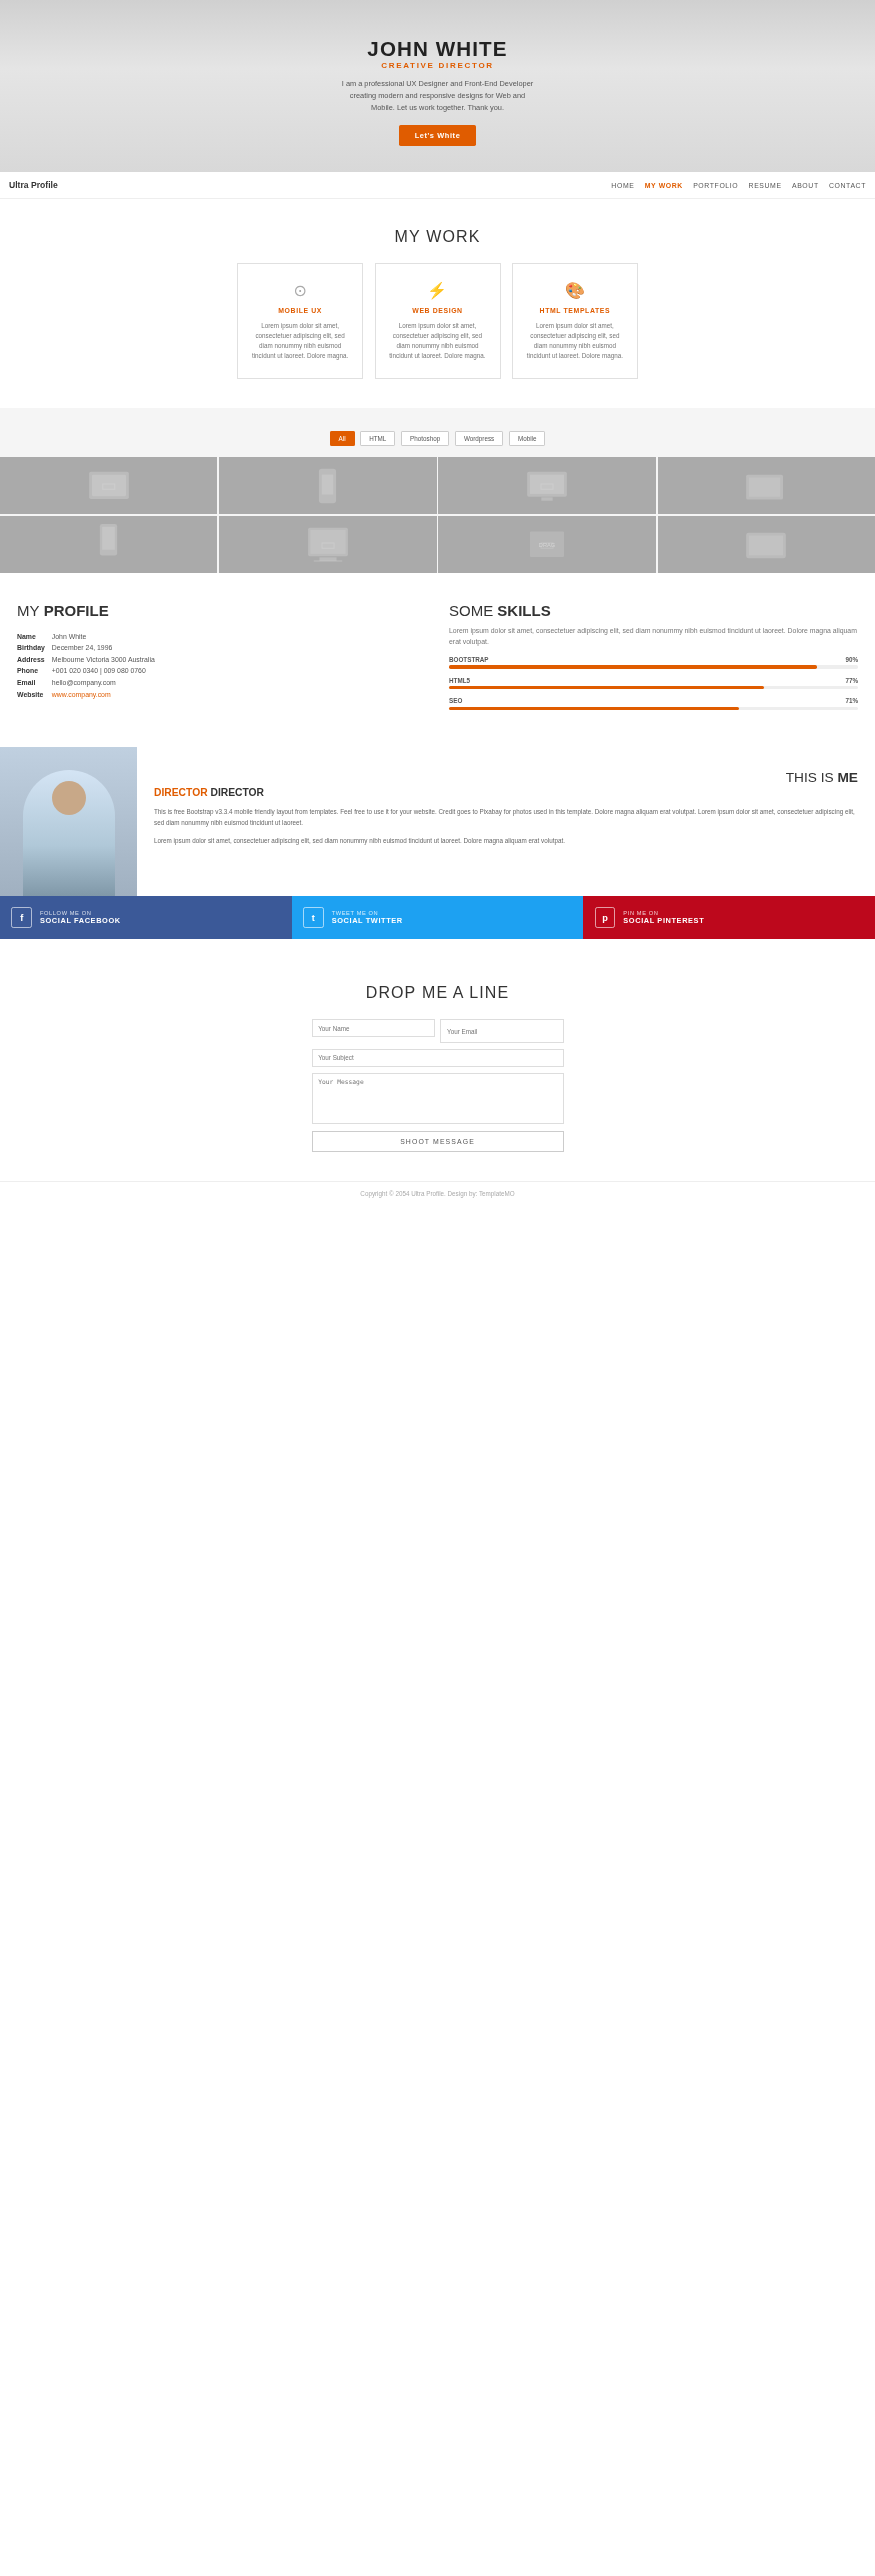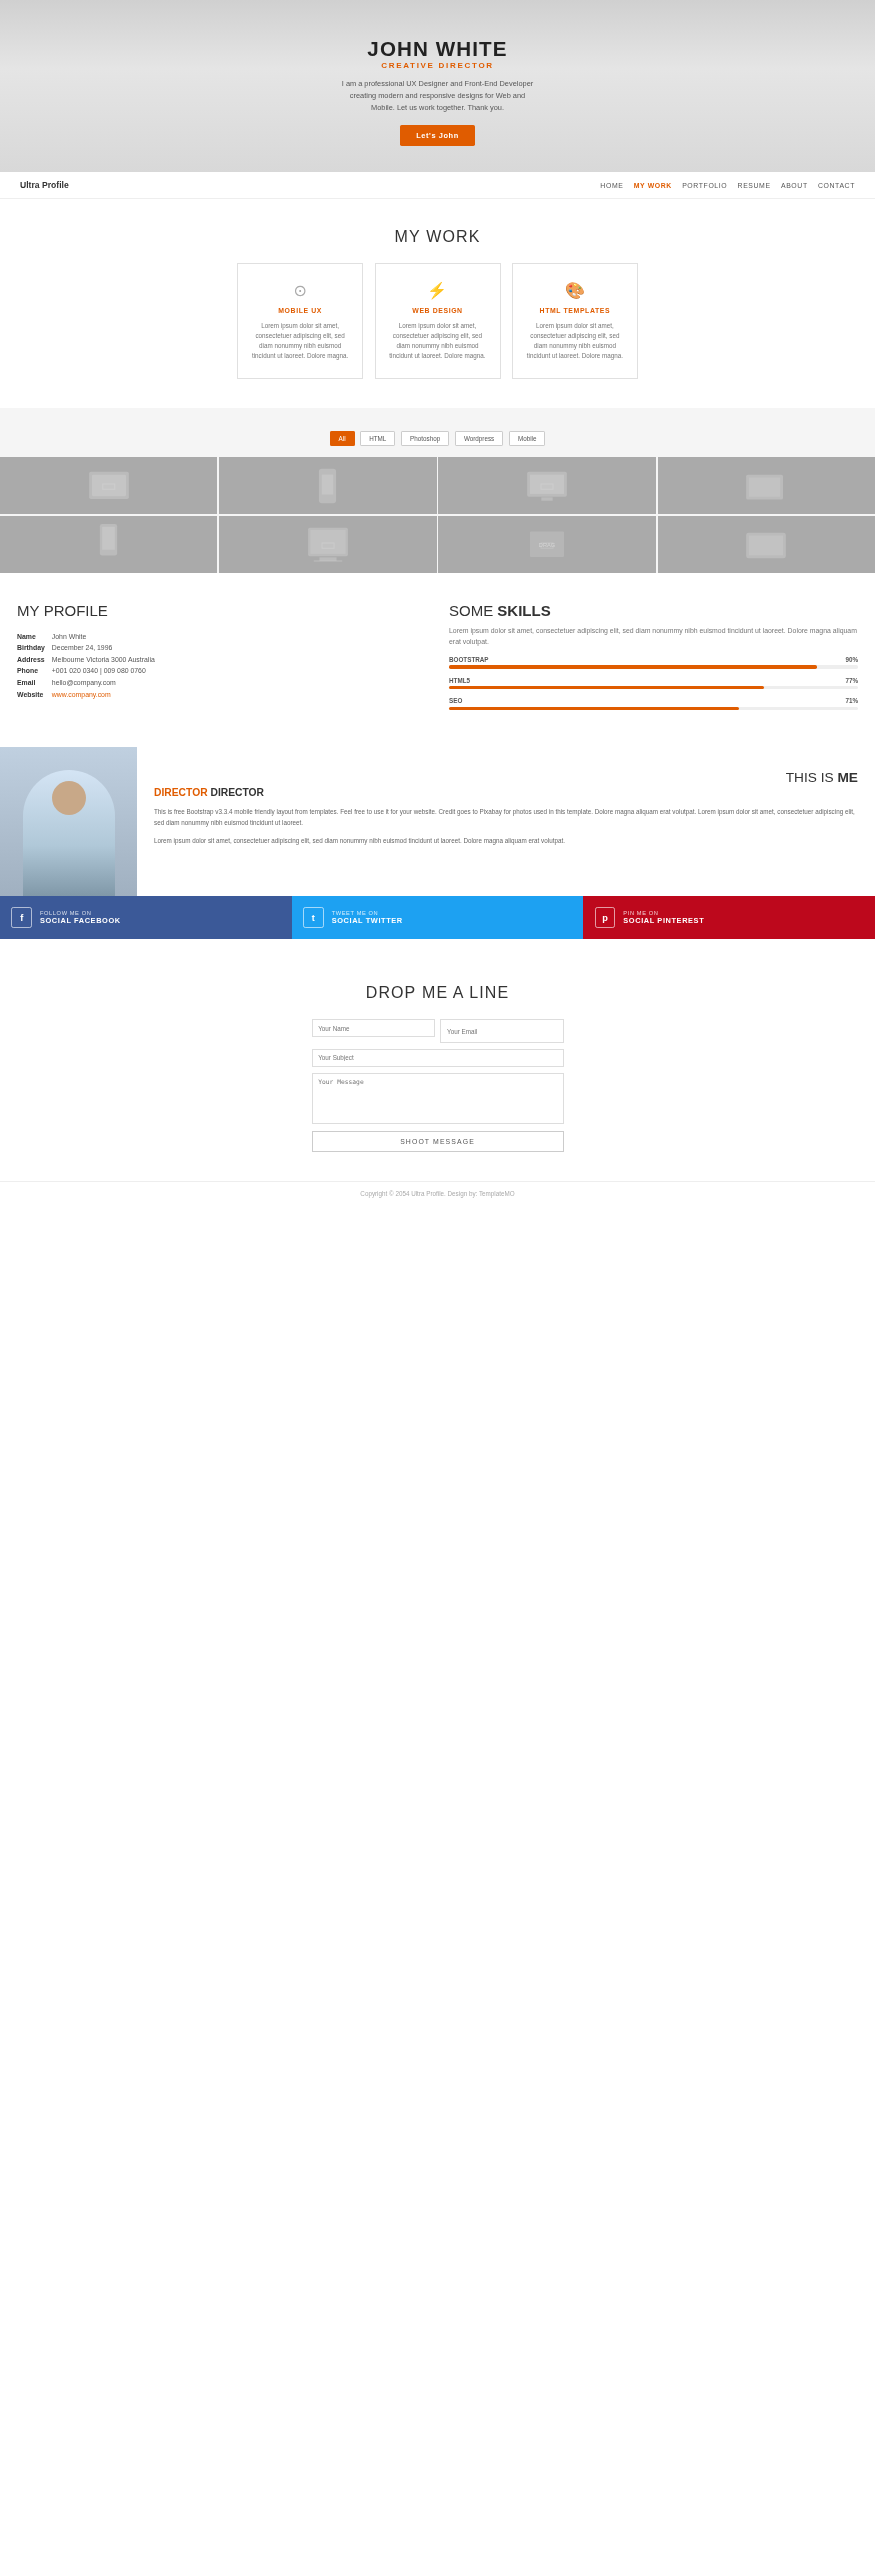--- a/index.html
+++ b/index.html
@@ -36,21 +36,21 @@
       cursor: pointer;
       font-weight: 700;
       letter-spacing: 0.6px;
     }
 
     
     nav {
       display: flex;
       align-items: center;
       justify-content: space-between;
-      padding: 8px 20px;
+      padding: 8px 9px;
       border-bottom: 0.6px solid #eee;
       background: #fff;
       position: sticky;
       top: 16px;
       z-index: 100;
     }
     .nav-brand { font-size: 8.6px; font-weight: 700; color: #333; }
     .nav-links { display: flex; gap: 10.3px; list-style: none; }
     .nav-links a { font-size: 6.9px; text-decoration: none; color: #555; letter-spacing: 0.6px; text-transform: uppercase; }
     .nav-links a.active { color: #e05c00; font-weight: 700; }
@@ -100,21 +100,21 @@
     .pi-8 { background: linear-gradient(135deg, #9aaa8a 0%, #7a8a6a 100%); }
     
     .pi-1::after, .pi-3::after, .pi-6::after, .pi-7::after {
       content: '▭'; position: absolute; font-size: 17px; color: rgba(255,255,255,0.15);
     }
 
     
     .profile-skills { display: flex; padding: 29px 17px; gap: 23px; background: #fff; flex-wrap: wrap; }
     .profile-col { flex: 1; min-width: 114px; }
     .profile-col h2 { font-size: 15px; font-weight: 300; text-transform: uppercase; margin-bottom: 11.4px; }
-    .profile-col h2 strong { font-weight: 400; }
+    .profile-col h2 strong { font-weight: 700; }
     .profile-table { border-collapse: collapse; font-size: 6.9px; color: #555; }
     .profile-table td { padding: 2.3px 6.9px 2.3px 0; vertical-align: top; }
     .profile-table td:first-child { font-weight: 700; color: #333; white-space: nowrap; }
     .profile-table a { color: #e05c00; text-decoration: none; }
 
     .skills-col { flex: 1; min-width: 114px; }
     .skills-col h2 { font-size: 15px; font-weight: 300; text-transform: uppercase; margin-bottom: 5.7px; }
     .skills-col h2 strong { font-weight: 700; text-align: center; }
     .skills-col > p { font-size: 6.9px; color: #777; line-height: 1.6; margin-bottom: 9.2px; }
     .skill-bar-wrap { margin-bottom: 8px; }
@@ -178,21 +178,21 @@
   </style>
 </head>
 <body>
 
 <section class="hero">
   <div class="hero-bg"></div>
   <div class="hero-content">
     <h1>JOHN WHITE</h1>
     <h2>CREATIVE DIRECTOR</h2>
     <p>I am a professional UX Designer and Front-End Developer creating modern and responsive designs for Web and Mobile. Let us work together. Thank you.</p>
-    <button class="btn-orange">Let's John</button>
+    <button class="btn-orange">Let's White</button>
   </div>
 </section>
 
 <nav>
   <span class="nav-brand">Ultra Profile</span>
   <ul class="nav-links">
     <li><a href="#" class="">HOME</a></li>
     <li><a href="#" class="active">MY WORK</a></li>
     <li><a href="#">PORTFOLIO</a></li>
     <li><a href="#">RESUME</a></li>

